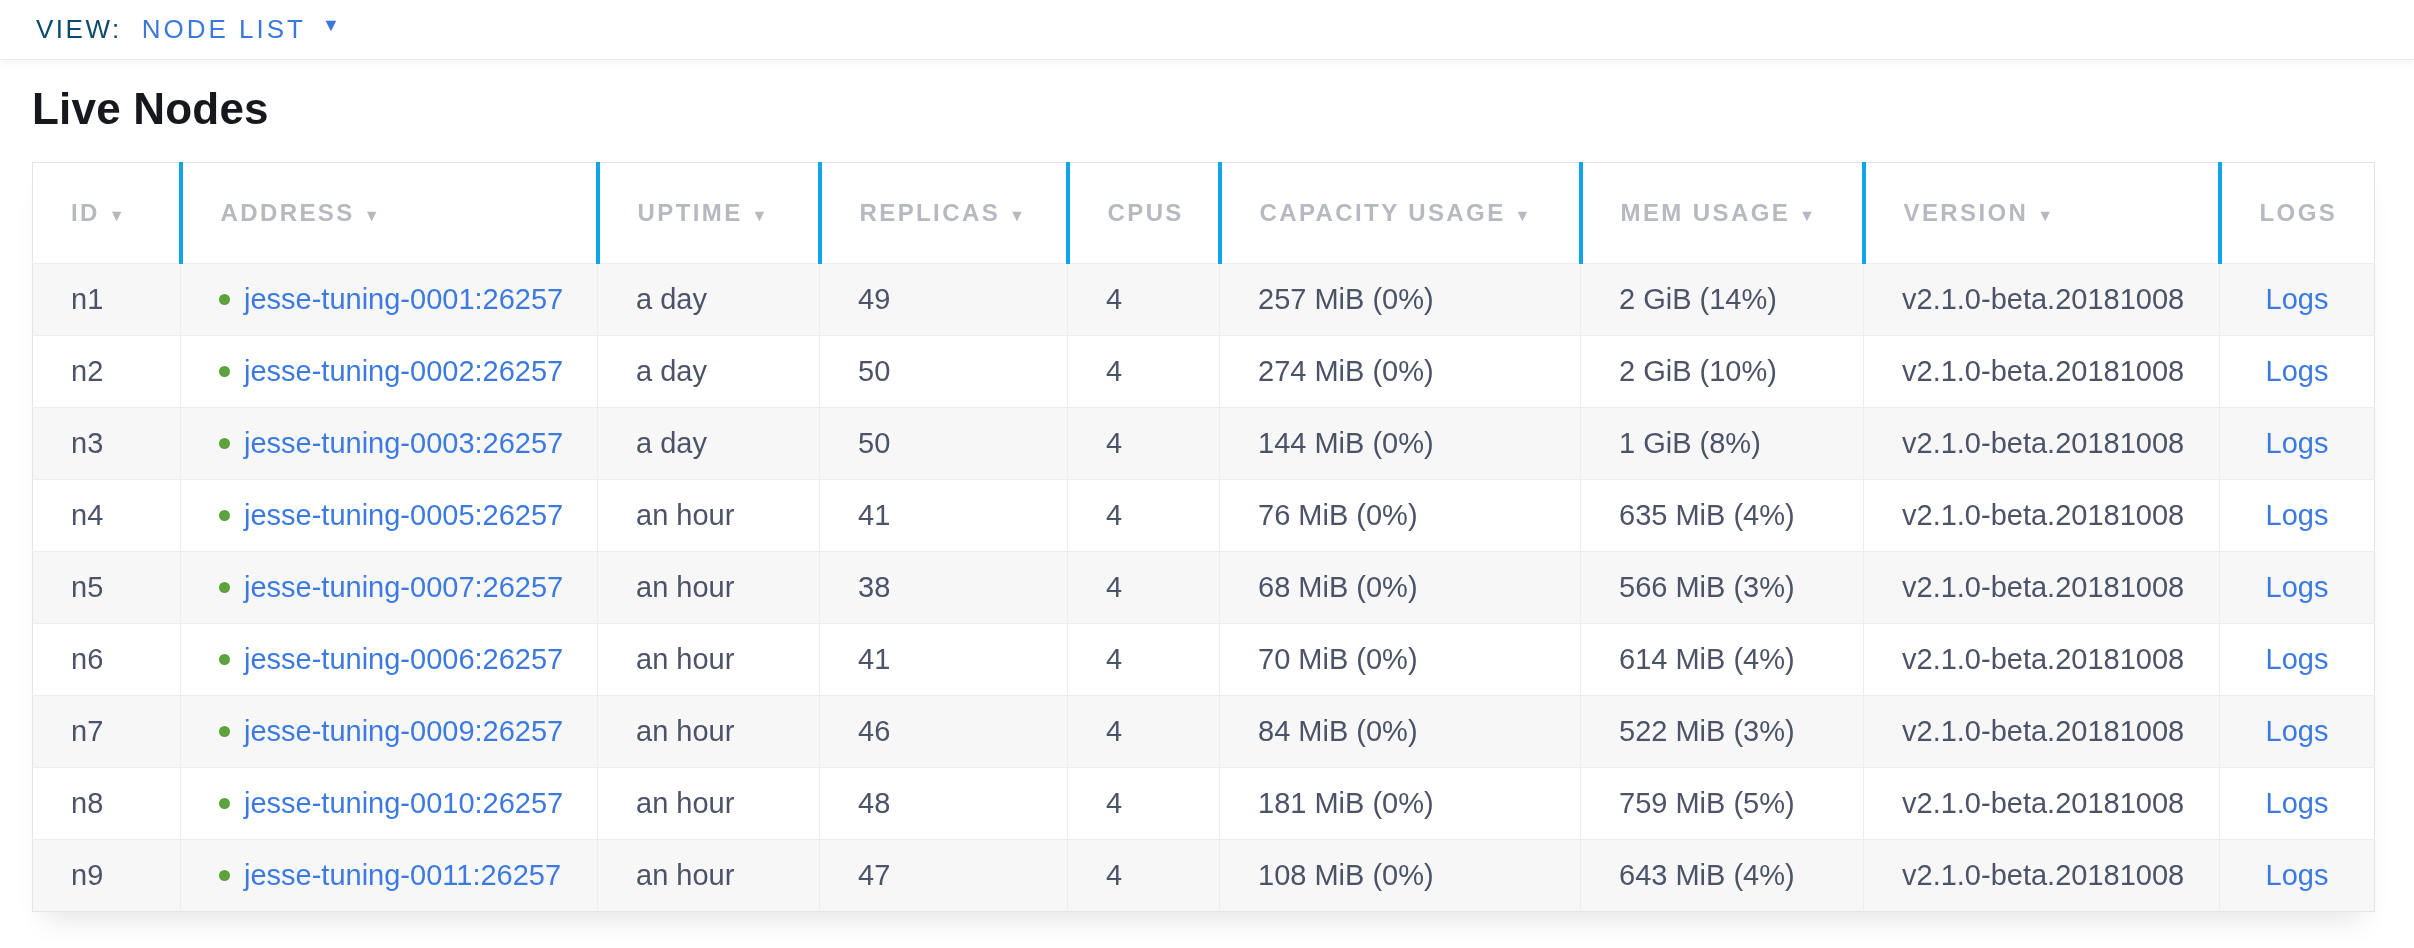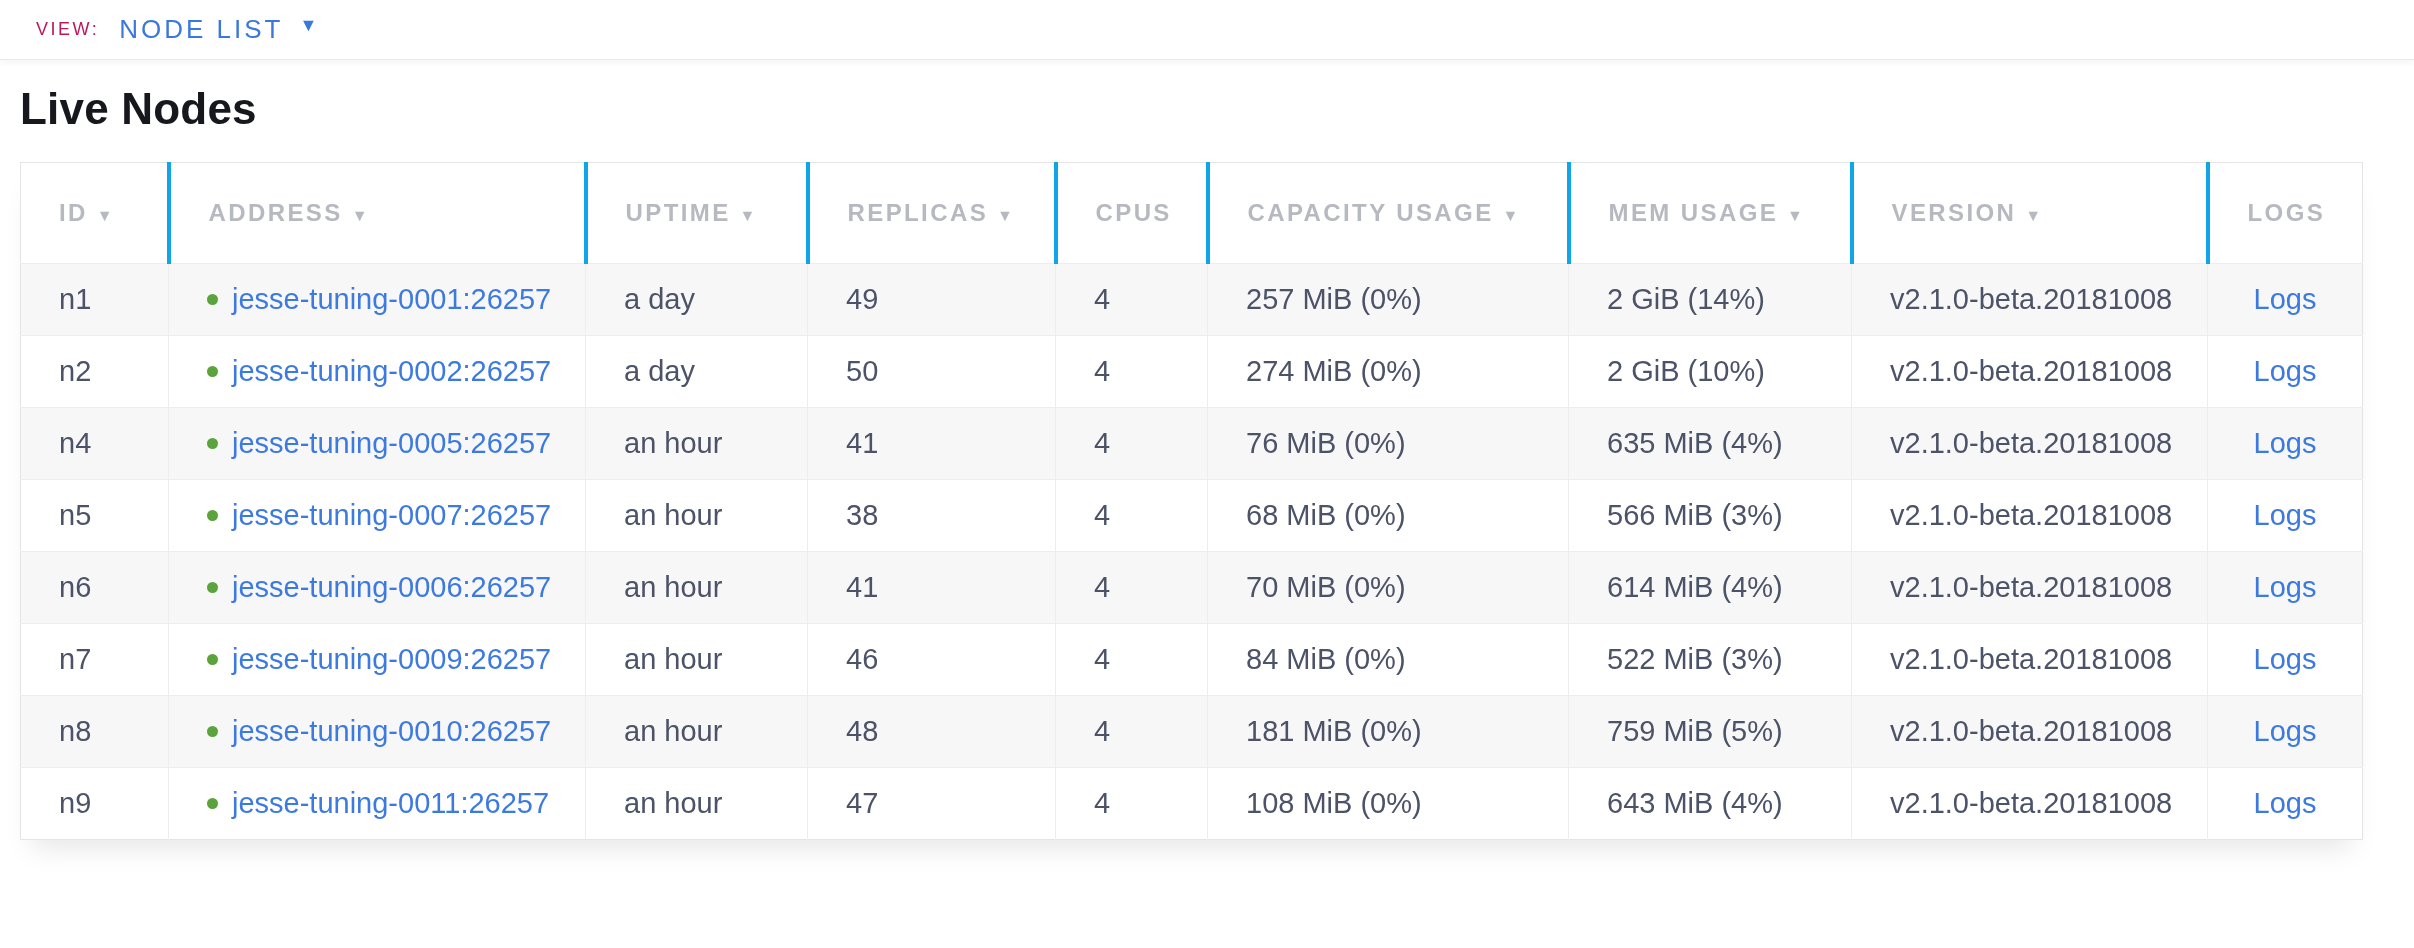--- a/index.html
+++ b/index.html
@@ -14,43 +14,43 @@
   .view-bar {
     height:60px;
     display:flex; align-items:center;
     padding:0 36px;
     background:#ffffff;
     border-bottom:1px solid #e7e8ea;
     box-shadow:0 4px 6px rgba(0,0,0,0.035);
     position:relative; z-index:2;
   }
   .view-label {
-    font-size:18px;
+    font-size:26px;
     letter-spacing:2.5px;
-    color:#be185d;
+    color:#0c4a6e;
   }
   .view-select {
     display:flex; align-items:flex-start;
     gap:16px;
     margin-left:20px;
     background:none; border:none;
     font-family:inherit;
     font-size:26px;
     letter-spacing:3px;
     color:#3a78dd;
     cursor:pointer;
     padding:0;
   }
   .view-select .caret {
     font-size:18px;
     color:#3a78dd;
     transform:translateY(1px);
   }
   
-  main { padding:0 20px; position:relative; z-index:1; }
+  main { padding:0 32px; position:relative; z-index:1; }
   h1.page-title {
     margin:24px 0 0 0;
     font-size:44px;
     line-height:1.15;
     font-weight:700;
     letter-spacing:0.2px;
     color:#17181d;
   }
   
   table.nodes {
@@ -180,20 +180,36 @@
           </td>
           <td>a day</td>
           <td class="align-right">50</td>
           <td class="align-right">4</td>
           <td class="align-right">274 MiB (0%)</td>
           <td class="align-right">2 GiB (10%)</td>
           <td>v2.1.0-beta.20181008</td>
           <td class="align-center"><a class="link" href="#">Logs</a></td>
         </tr>
         <tr>
+          <td>n3</td>
+          <td>
+            <span class="addr-wrap">
+              <span class="status-dot"></span>
+              <a class="link" href="#">jesse-tuning-0003:26257</a>
+            </span>
+          </td>
+          <td>a day</td>
+          <td class="align-right">50</td>
+          <td class="align-right">4</td>
+          <td class="align-right">144 MiB (0%)</td>
+          <td class="align-right">1 GiB (8%)</td>
+          <td>v2.1.0-beta.20181008</td>
+          <td class="align-center"><a class="link" href="#">Logs</a></td>
+        </tr>
+        <tr>
           <td>n4</td>
           <td>
             <span class="addr-wrap">
               <span class="status-dot"></span>
               <a class="link" href="#">jesse-tuning-0005:26257</a>
             </span>
           </td>
           <td>an hour</td>
           <td class="align-right">41</td>
           <td class="align-right">4</td>

